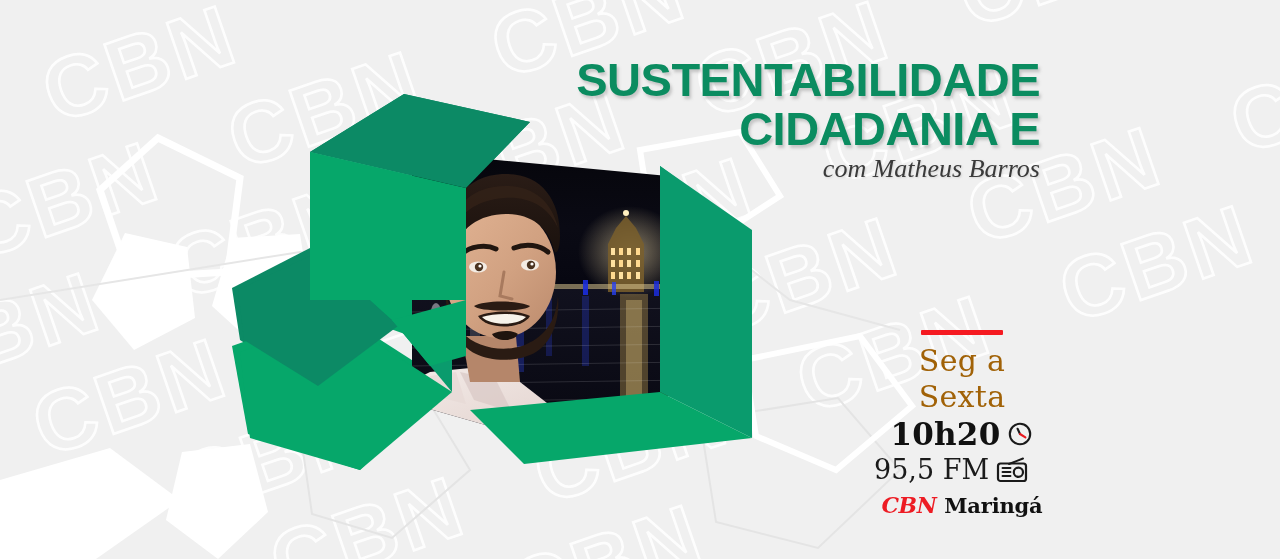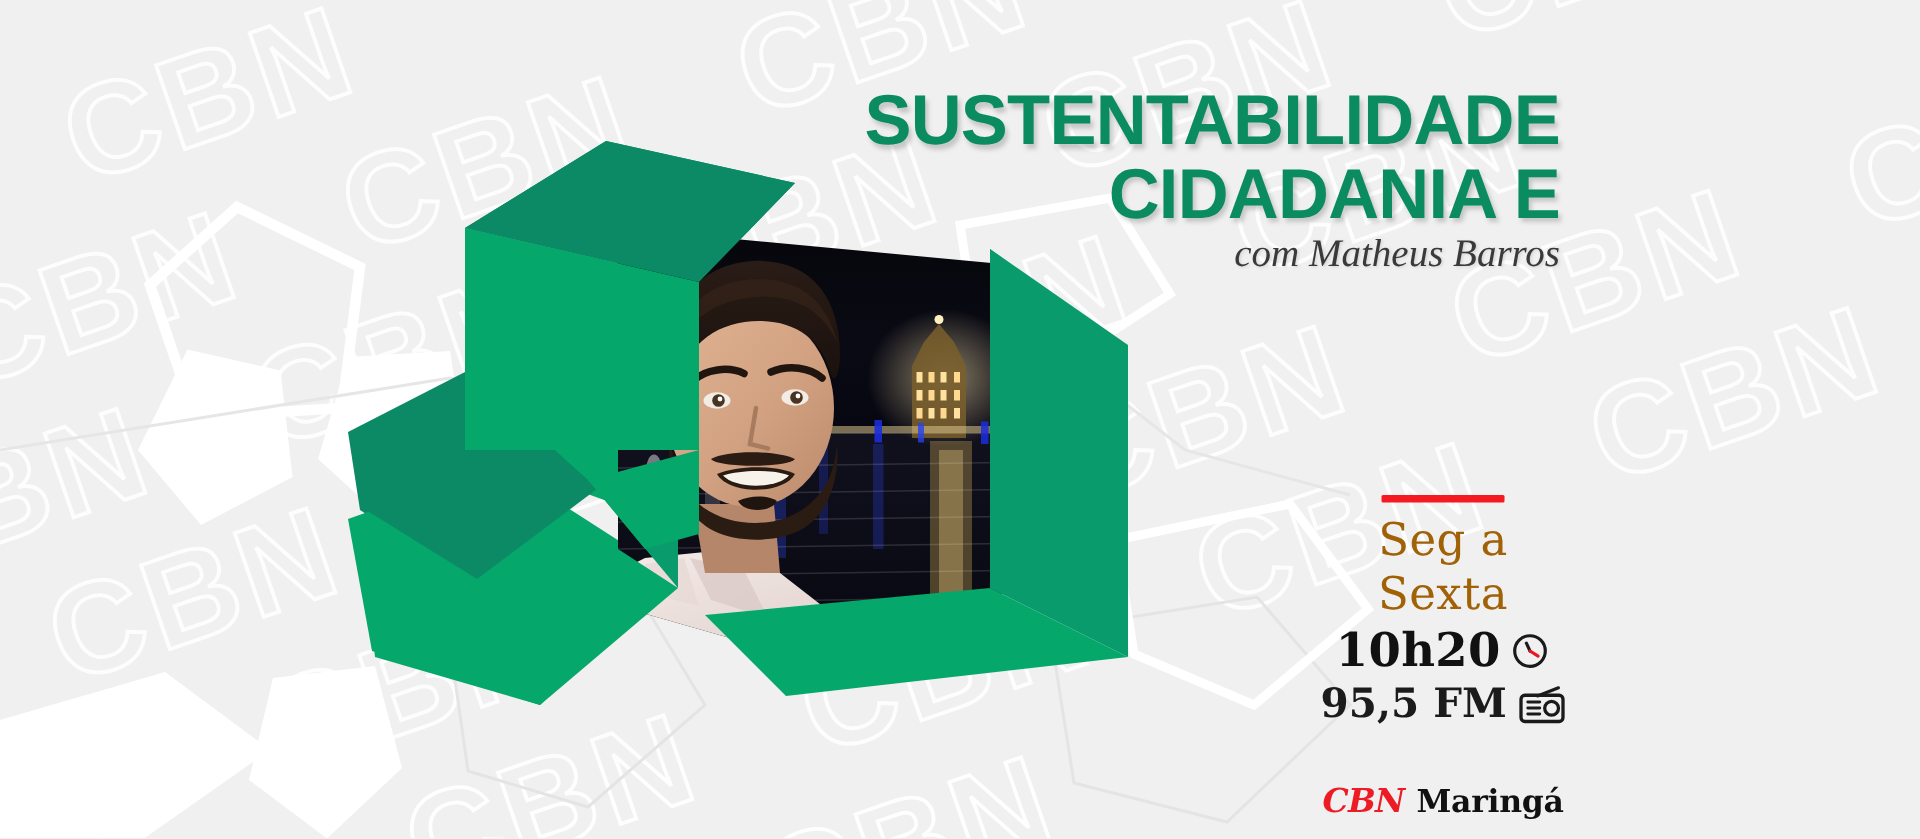--- a/index.html
+++ b/index.html
@@ -111,22 +111,22 @@
   }
   .time{
     font-family:"DejaVu Serif", serif;
     font-weight:700;
     font-size:31px;
     line-height:36px;
     color:#111;
     letter-spacing:.2px;
   }
   .freq-row{
-    display:flex;align-items:center;justify-content:center;
-    gap:7px;margin-top:1px;font-weight:bold;
+    display:flex;align-items:center;
+    gap:7px;margin-top:1px;
   }
   .freq{
     font-family:"DejaVu Serif", serif;
     font-size:27px;
     line-height:33px;
     color:#1b1b1b;
   }
   .brand-row{
     display:flex;align-items:baseline;justify-content:center;
     gap:8px;margin-top:7px;
@@ -134,21 +134,21 @@
   .brand-cbn{
     font-family:"DejaVu Serif", serif;
     font-weight:700;font-style:italic;
     font-size:22px;line-height:24px;
     color:#ed1c24;letter-spacing:-.5px;
   }
   .brand-city{
     font-family:"DejaVu Serif", serif;
     font-weight:700;
     font-size:21px;line-height:24px;
-    color:#111;letter-spacing:-.2px;margin-top:29px;
+    color:#111;letter-spacing:-.2px;
   }
   .icon-svg{display:block;}
 </style>
 </head>
 <body>
 
 <div id="banner">
 
   <div class="wm-layer">
     <div class="wm-row">

